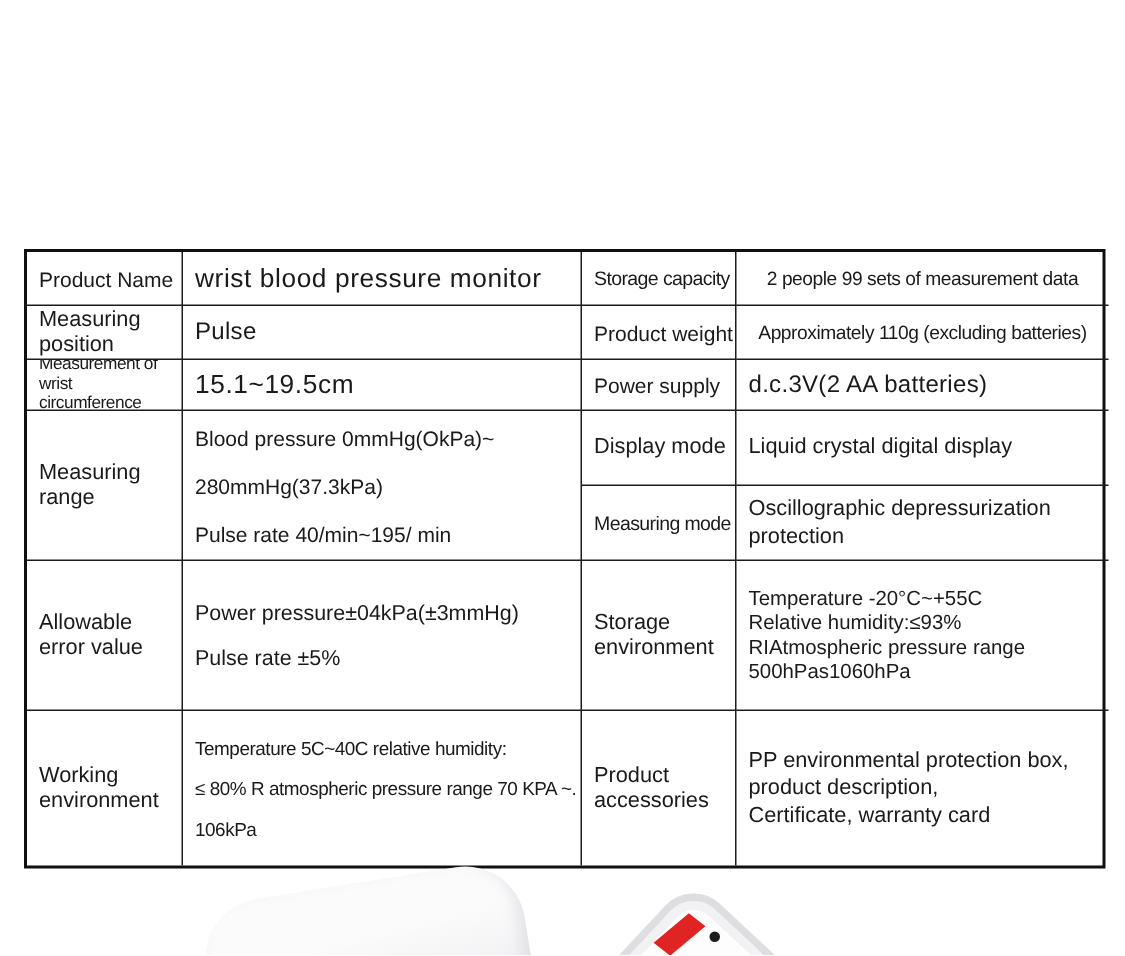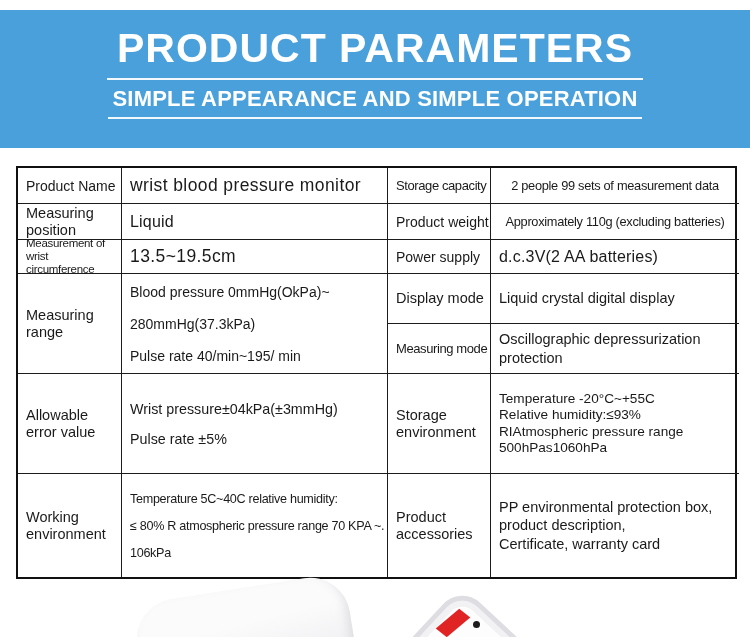--- a/index.html
+++ b/index.html
@@ -56,62 +56,54 @@
   .device-mark{position:absolute;left:446px;top:33px;width:14px;height:30px;
                background:#E02424;transform:rotate(38deg) skewX(-12deg);}
   .device-dot{position:absolute;left:473px;top:46px;width:7px;height:7px;border-radius:50%;
               background:#1d1d1d;}
 </style>
 </head>
 <body>
 
 <div class="page">
 
-  <div class="banner" style="background: rgb(73, 160, 218); color: rgb(255, 255, 255);">
-    <div>
-      <span class="banner-title">PRODUCT PARAMETERS</span>
-    </div>
-    <div>
-      <span class="banner-subtitle">SIMPLE APPEARANCE AND SIMPLE OPERATION</span>
-    </div>
-  </div>
 
   <div class="spec-table">
 
     <div class="cell" style="grid-column:1;grid-row:1;">
       <span class="lbl-one">Product Name</span>
     </div>
     <div class="cell" style="grid-column:2;grid-row:1;">
       <span class="val-lg">wrist blood pressure monitor</span>
     </div>
     <div class="cell" style="grid-column:3;grid-row:1;">
       <span class="lbl-cond">Storage capacity</span>
     </div>
     <div class="cell last-col center" style="grid-column:4;grid-row:1;">
       <span class="val-cond">2 people 99 sets of measurement data</span>
     </div>
 
     <div class="cell" style="grid-column:1;grid-row:2;">
       <span class="lbl">Measuring position</span>
     </div>
     <div class="cell" style="grid-column:2;grid-row:2;">
-      <span class="val-md">Liquid</span>
+      <span class="val-md">Pulse</span>
     </div>
     <div class="cell" style="grid-column:3;grid-row:2;">
       <span class="lbl-one">Product weight</span>
     </div>
     <div class="cell last-col center" style="grid-column:4;grid-row:2;">
       <span class="val-cond">Approximately 110g (excluding batteries)</span>
     </div>
 
     <div class="cell" style="grid-column:1;grid-row:3;">
       <span class="lbl-sm">Measurement of wrist circumference</span>
     </div>
     <div class="cell" style="grid-column:2;grid-row:3;">
-      <span class="val-lg">13.5~19.5cm</span>
+      <span class="val-lg">15.1~19.5cm</span>
     </div>
     <div class="cell" style="grid-column:3;grid-row:3;">
       <span class="lbl-one">Power supply</span>
     </div>
     <div class="cell last-col" style="grid-column:4;grid-row:3;">
       <span class="val-md">d.c.3V(2 AA batteries)</span>
     </div>
 
     <div class="cell" style="grid-column:1;grid-row:4 / 6;">
       <span class="lbl">Measuring range</span>
@@ -132,21 +124,21 @@
     </div>
     <div class="cell last-col" style="grid-column:4;grid-row:5;">
       <div class="val">Oscillographic depressurization</div>
       <div class="val">protection</div>
     </div>
 
     <div class="cell" style="grid-column:1;grid-row:6;">
       <span class="lbl">Allowable error value</span>
     </div>
     <div class="cell loose2" style="grid-column:2;grid-row:6;">
-      <div>Wrist pressure±04kPa(±3mmHg)</div>
+      <div>Power pressure±04kPa(±3mmHg)</div>
       <div>Pulse rate ±5%</div>
     </div>
     <div class="cell" style="grid-column:3;grid-row:6;">
       <span class="lbl">Storage environment</span>
     </div>
     <div class="cell last-col" style="grid-column:4;grid-row:6;">
       <div class="val-tight">Temperature -20°C~+55C</div>
       <div class="val-tight">Relative humidity:≤93%</div>
       <div class="val-tight">RIAtmospheric pressure range</div>
       <div class="val-tight">500hPas1060hPa</div>

